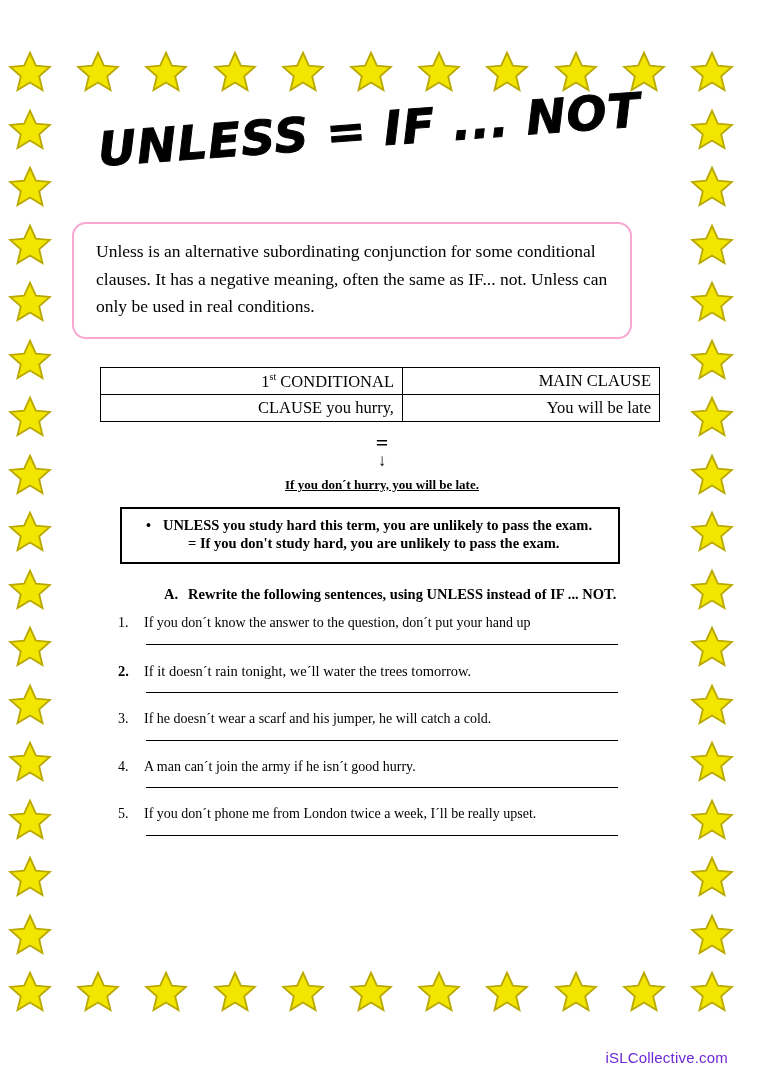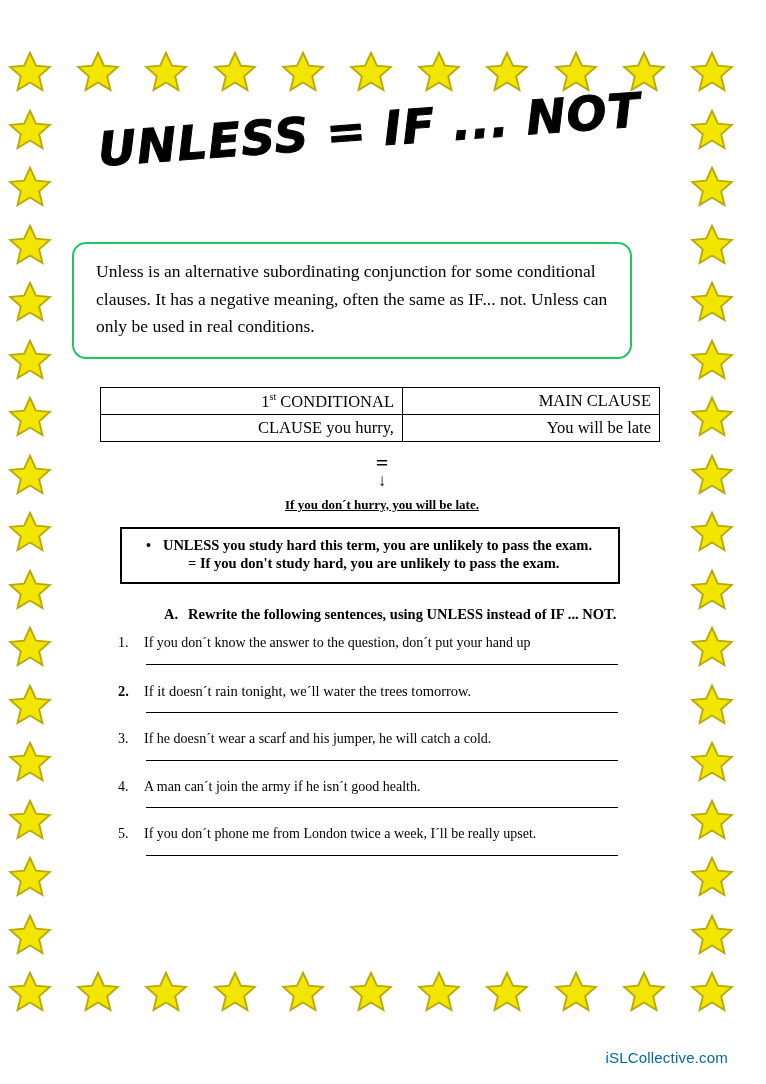--- a/index.html
+++ b/index.html
@@ -54,22 +54,22 @@
     font-size: 47px;
     letter-spacing: 1px;
     white-space: nowrap;
     transform: rotate(-4.2deg);
     transform-origin: left bottom;
     -webkit-text-stroke: 1px #000;
   }
 
   
   .intro-box {
-    margin-top: 80px;
-    border: 2px solid #22c55e;
+    margin-top: 60px;
+    border: 2px solid #f9a8d4;
     border-radius: 14px;
     padding: 14px 20px 16px 22px;
     font-size: 17.5px;
     line-height: 1.58;
     width: 560px;
     box-sizing: border-box;
   }
 
   
   .cond-table {
@@ -174,21 +174,21 @@
     height: 1px;
   }
 
   
   .footer {
     position: absolute;
     right: 38px;
     bottom: 18px;
     font-family: "Liberation Sans", sans-serif;
     font-size: 15px;
-    color: #0369a1;
+    color: #6d28d9;
     letter-spacing: 0.2px;
   }
 </style>
 </head>
 <body>
 
 <div class="star-border" id="star-border">
     <div class="star" style="left: 8px; top: 50px;">
       <svg viewBox="0 0 24 24">
         <path d="M12 1.5l3.2 7.0 7.6 .7-5.8 5.1 1.8 7.5L12 17.7 5.2 21.8 7 14.3 1.2 9.2l7.6-.7z" fill="#f2e500" stroke="#b9a800" stroke-width="1"></path>
@@ -514,21 +514,21 @@
       <div class="q-item">
         <div class="q-text">
           <span class="q-num">3.</span>
           <span class="q-body">If he doesn´t wear a scarf and his jumper, he will catch a cold.</span>
         </div>
         <div class="answer-line"></div>
       </div>
       <div class="q-item">
         <div class="q-text">
           <span class="q-num">4.</span>
-          <span class="q-body">A man can´t join the army if he isn´t good health.</span>
+          <span class="q-body">A man can´t join the army if he isn´t good hurry.</span>
         </div>
         <div class="answer-line"></div>
       </div>
       <div class="q-item">
         <div class="q-text">
           <span class="q-num">5.</span>
           <span class="q-body">If you don´t phone me from London twice a week, I´ll be really upset.</span>
         </div>
         <div class="answer-line"></div>
       </div>

